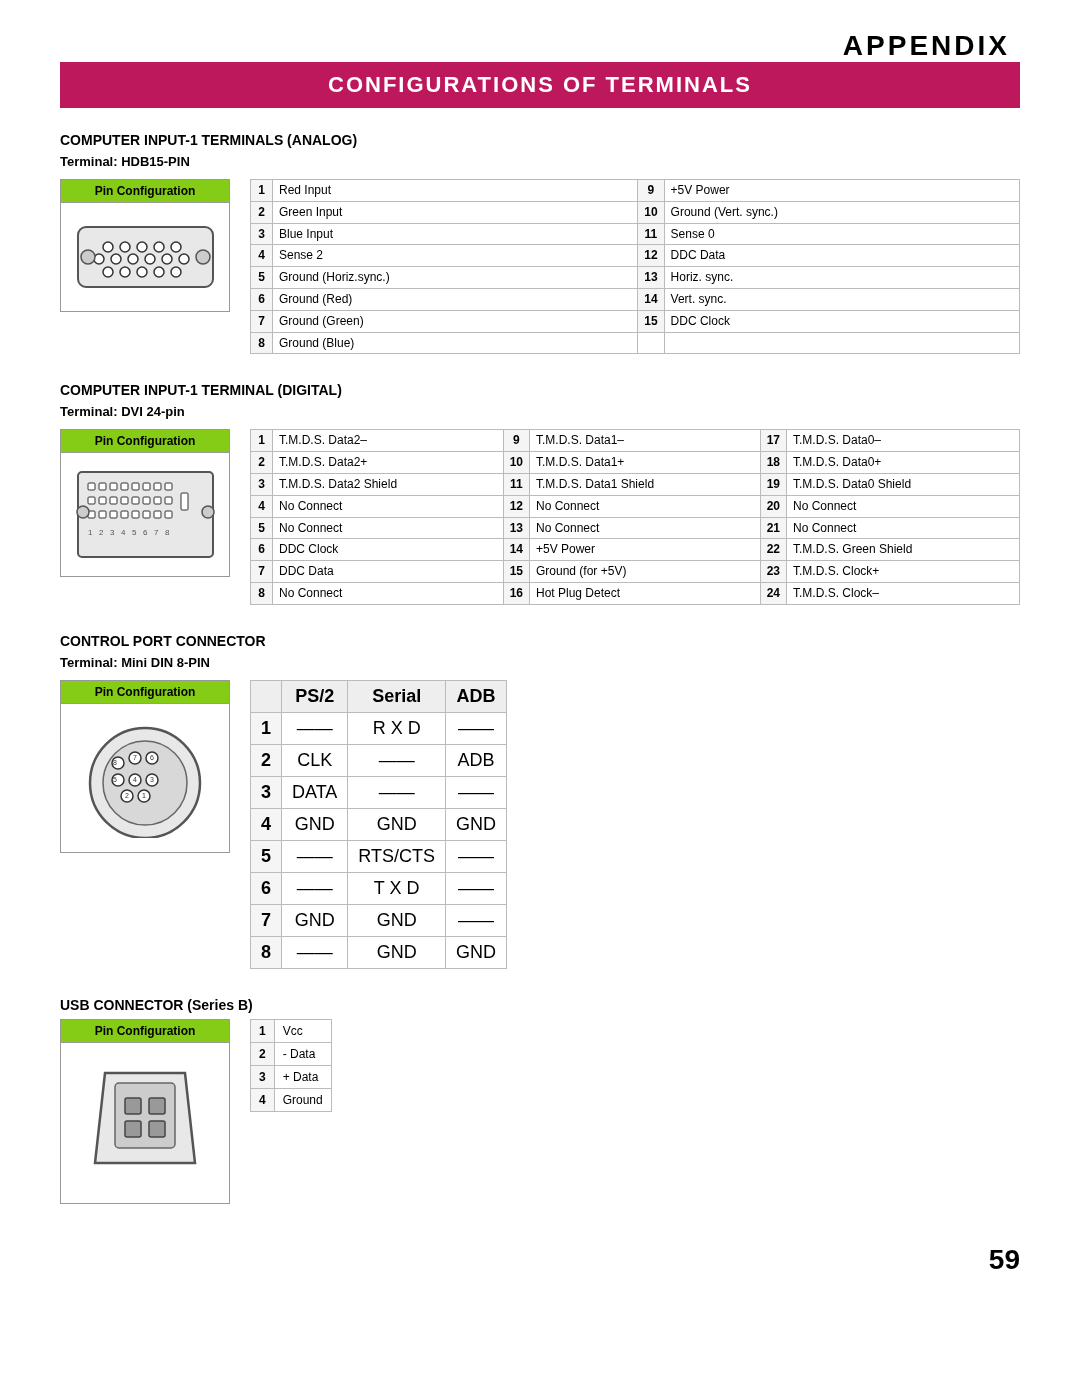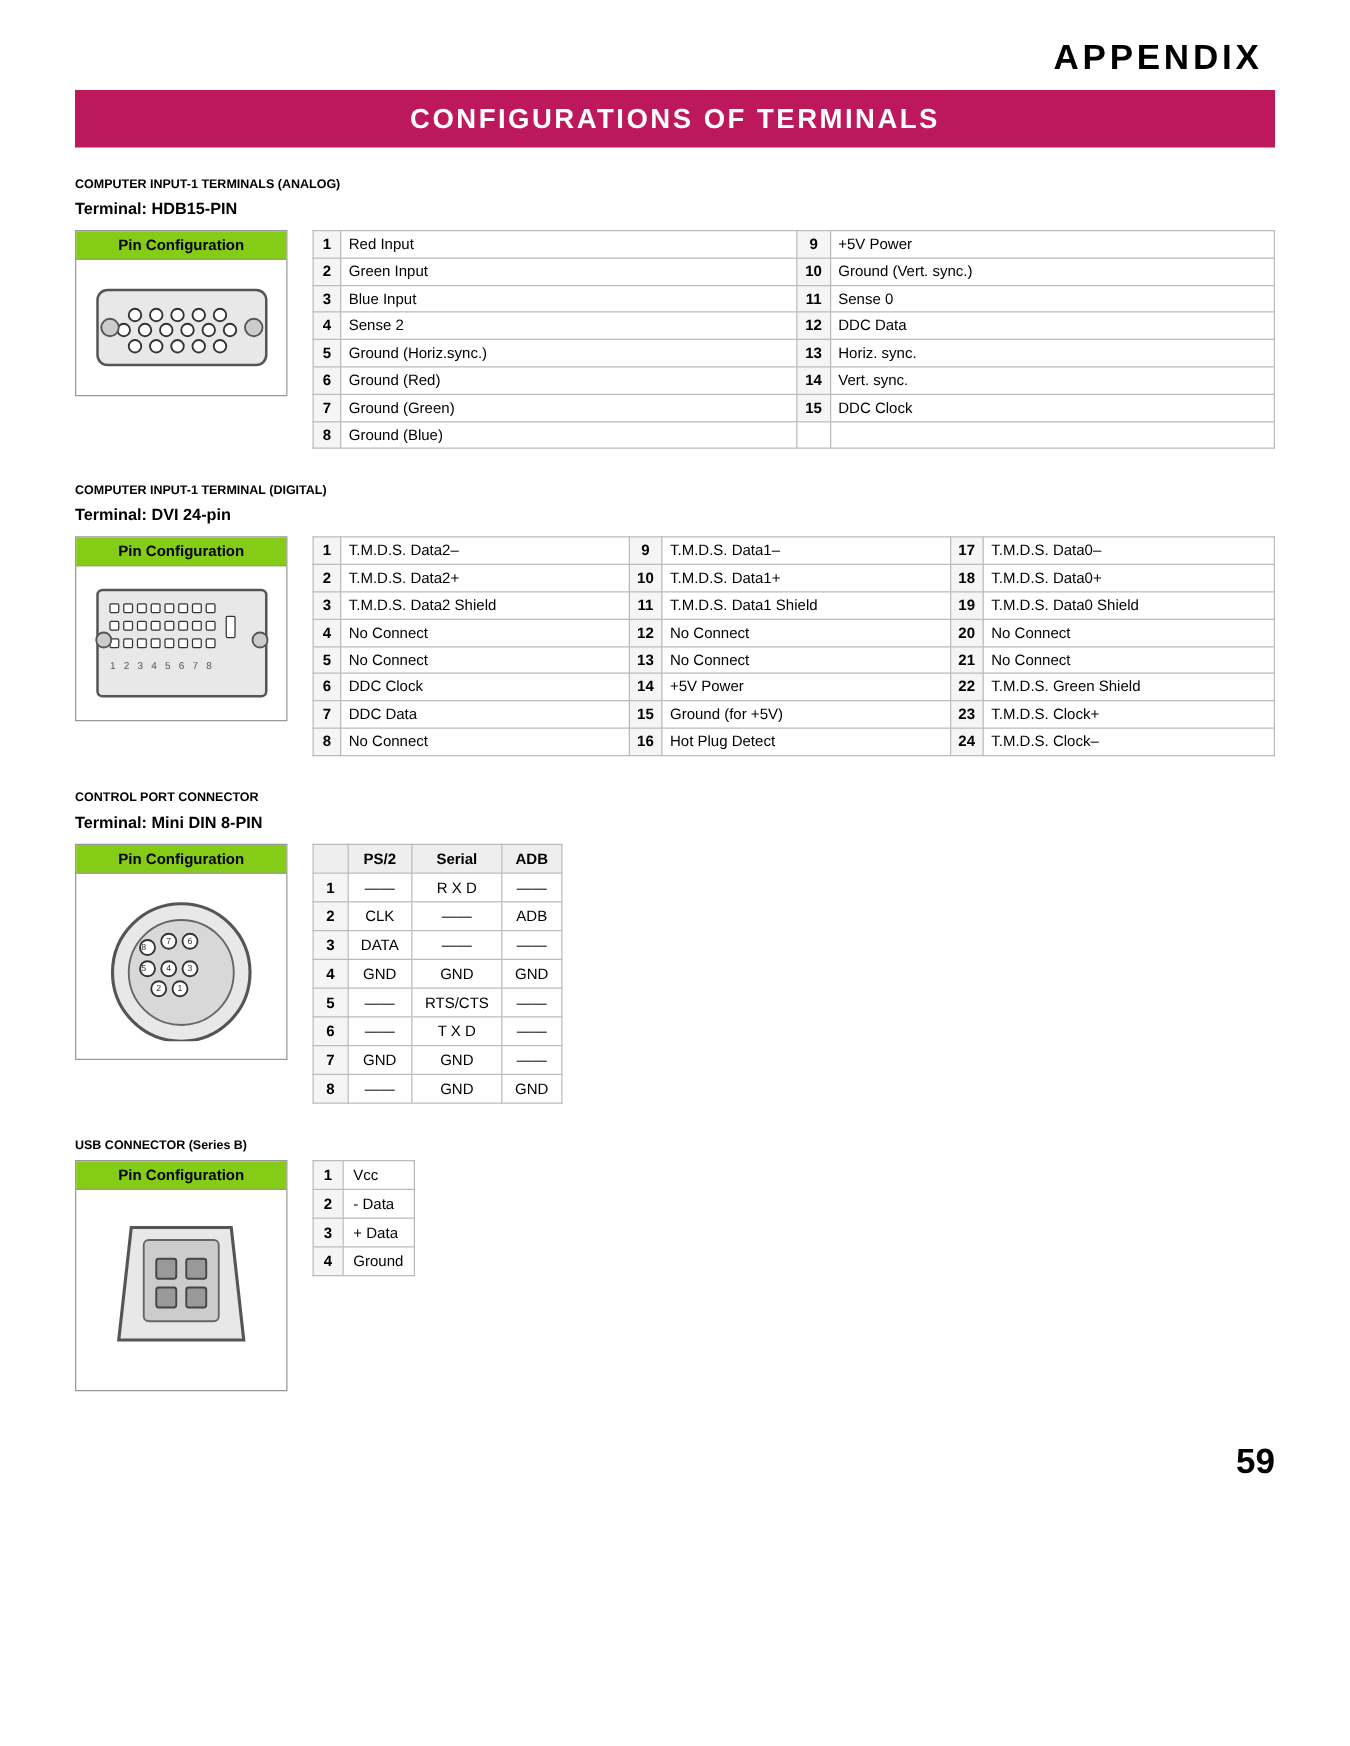--- a/index.html
+++ b/index.html
@@ -18,39 +18,38 @@
       position: relative;
     }
 
     
     .appendix-header {
       text-align: right;
       font-size: 28px;
       font-weight: bold;
       letter-spacing: 3px;
       padding-right: 10px;
-      margin-bottom: 10px;
       font-family: Arial, Helvetica, sans-serif;
     }
 
     
     .main-title-bar {
       background: #be185d;
       color: #fff;
       text-align: center;
       padding: 10px 0;
       font-size: 22px;
       font-weight: bold;
       letter-spacing: 2px;
       margin-bottom: 24px;
     }
 
     
     .section-title {
-      font-size: 10px;
+      font-size: 14px;
       font-weight: bold;
       margin-bottom: 6px;
       margin-top: 18px;
     }
 
     .terminal-label {
       font-size: 13px;
       font-weight: bold;
       margin-bottom: 10px;
     }
@@ -116,21 +115,21 @@
     }
 
     
     .two-col-table td {
       width: auto;
     }
 
     
     .control-table {
       border-collapse: collapse;
-      font-size: 12px;
+      font-size: 18px;
     }
 
     .control-table th, .control-table td {
       border: 1px solid #bbb;
       padding: 2px 10px;
       text-align: center;
       line-height: 1.5;
     }
 
     .control-table th {

